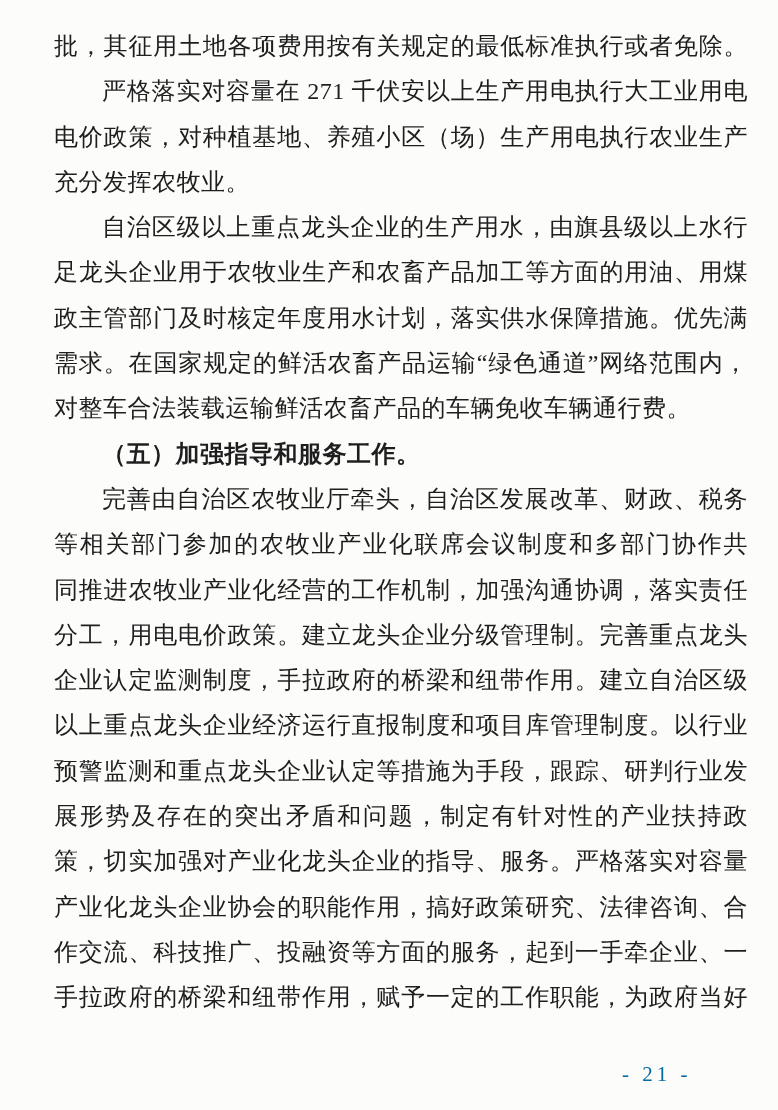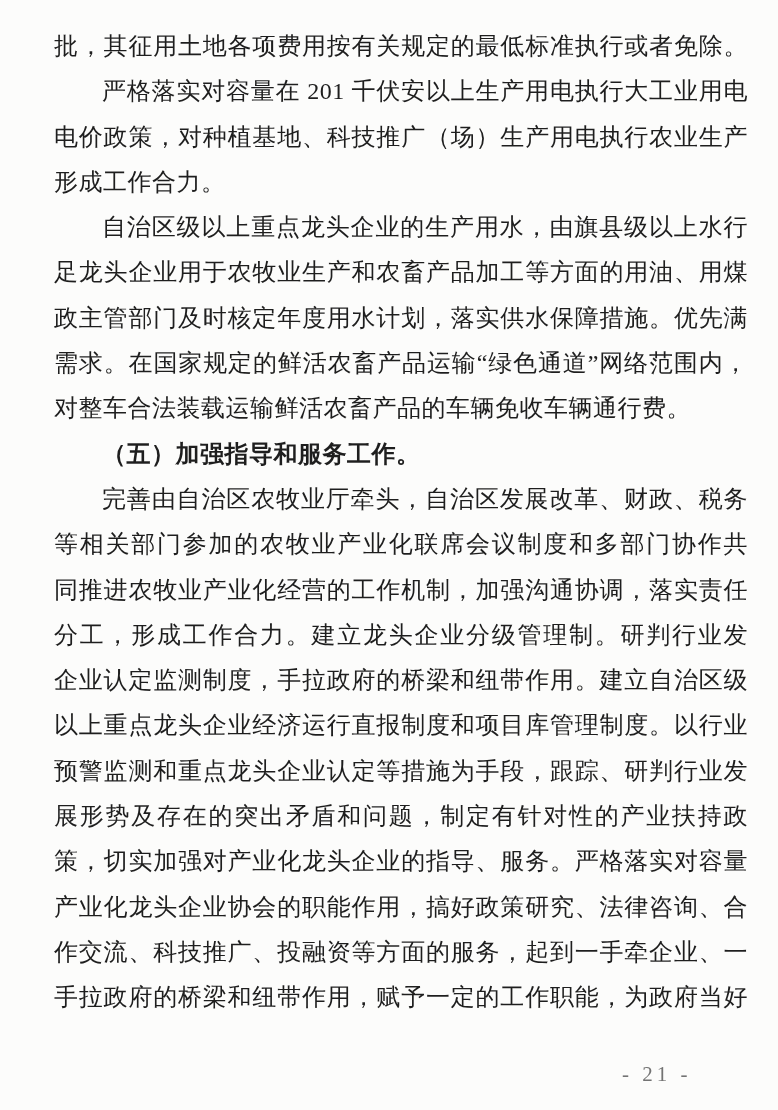--- a/index.html
+++ b/index.html
@@ -42,43 +42,43 @@
   .line.bold {
     font-weight: 700;
     font-size: 24px;
   }
   .footer-page-number {
     position: absolute;
     left: 622px;
     top: 1062px;
     font-size: 21px;
     letter-spacing: 4px;
-    color: #737373;
+    color: #0369a1;
     font-family: "Liberation Serif", "DejaVu Serif", serif;
   }
 </style>
 </head>
 <body>
 
 <div class="page">
   <div class="body-text">
       <div class="line fill">批，其征用土地各项费用按有关规定的最低标准执行或者免除。</div>
-      <div class="line indent fill">严格落实对容量在 201 千伏安以上生产用电执行大工业用电</div>
-      <div class="line fill">电价政策，对种植基地、科技推广（场）生产用电执行农业生产</div>
-      <div class="line">形成工作合力。</div>
+      <div class="line indent fill">严格落实对容量在 271 千伏安以上生产用电执行大工业用电</div>
+      <div class="line fill">电价政策，对种植基地、养殖小区（场）生产用电执行农业生产</div>
+      <div class="line">充分发挥农牧业。</div>
       <div class="line indent fill">自治区级以上重点龙头企业的生产用水，由旗县级以上水行</div>
       <div class="line fill">足龙头企业用于农牧业生产和农畜产品加工等方面的用油、用煤</div>
       <div class="line fill">政主管部门及时核定年度用水计划，落实供水保障措施。优先满</div>
       <div class="line fill">需求。在国家规定的鲜活农畜产品运输“绿色通道”网络范围内，</div>
       <div class="line">对整车合法装载运输鲜活农畜产品的车辆免收车辆通行费。</div>
       <div class="line indent bold">（五）加强指导和服务工作。</div>
       <div class="line indent fill">完善由自治区农牧业厅牵头，自治区发展改革、财政、税务</div>
       <div class="line fill">等相关部门参加的农牧业产业化联席会议制度和多部门协作共</div>
       <div class="line fill">同推进农牧业产业化经营的工作机制，加强沟通协调，落实责任</div>
-      <div class="line fill">分工，形成工作合力。建立龙头企业分级管理制。研判行业发</div>
+      <div class="line fill">分工，用电电价政策。建立龙头企业分级管理制。完善重点龙头</div>
       <div class="line fill">企业认定监测制度，手拉政府的桥梁和纽带作用。建立自治区级</div>
       <div class="line fill">以上重点龙头企业经济运行直报制度和项目库管理制度。以行业</div>
       <div class="line fill">预警监测和重点龙头企业认定等措施为手段，跟踪、研判行业发</div>
       <div class="line fill">展形势及存在的突出矛盾和问题，制定有针对性的产业扶持政</div>
       <div class="line fill">策，切实加强对产业化龙头企业的指导、服务。严格落实对容量在</div>
       <div class="line fill">产业化龙头企业协会的职能作用，搞好政策研究、法律咨询、合</div>
       <div class="line fill">作交流、科技推广、投融资等方面的服务，起到一手牵企业、一</div>
       <div class="line fill">手拉政府的桥梁和纽带作用，赋予一定的工作职能，为政府当好</div>
     </div>
   <div class="footer-page-number">- 21 -</div>

